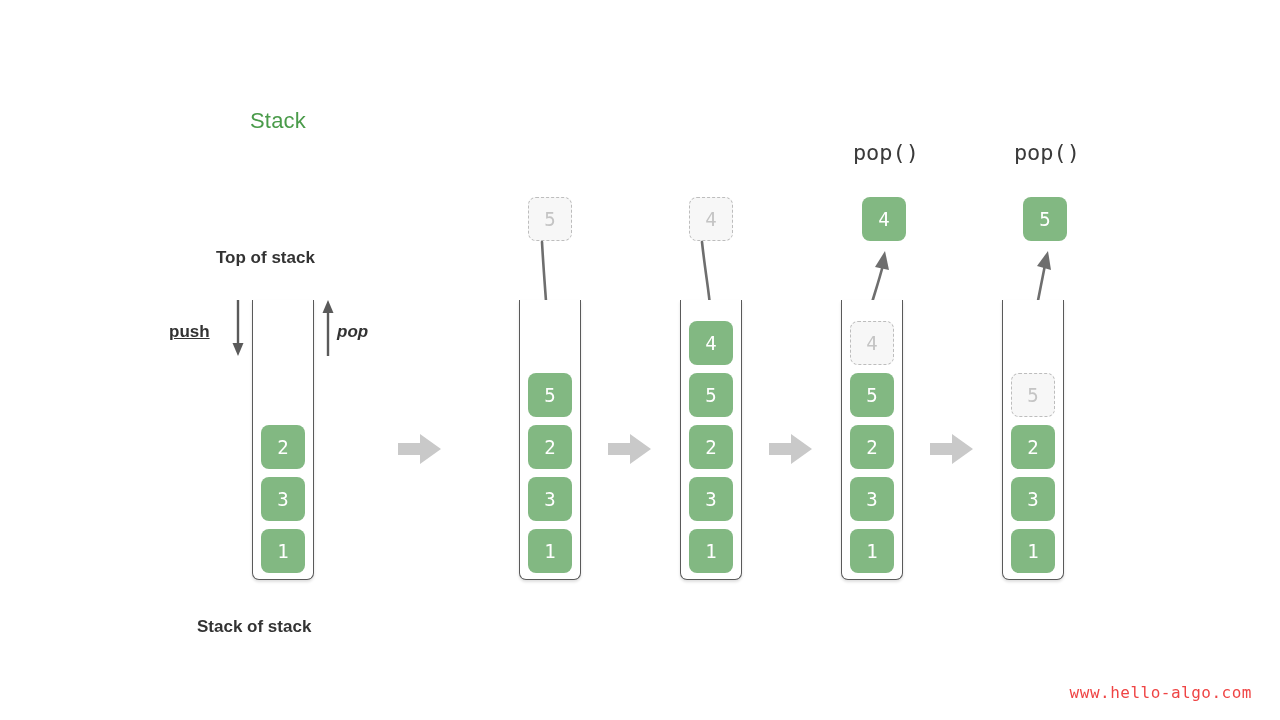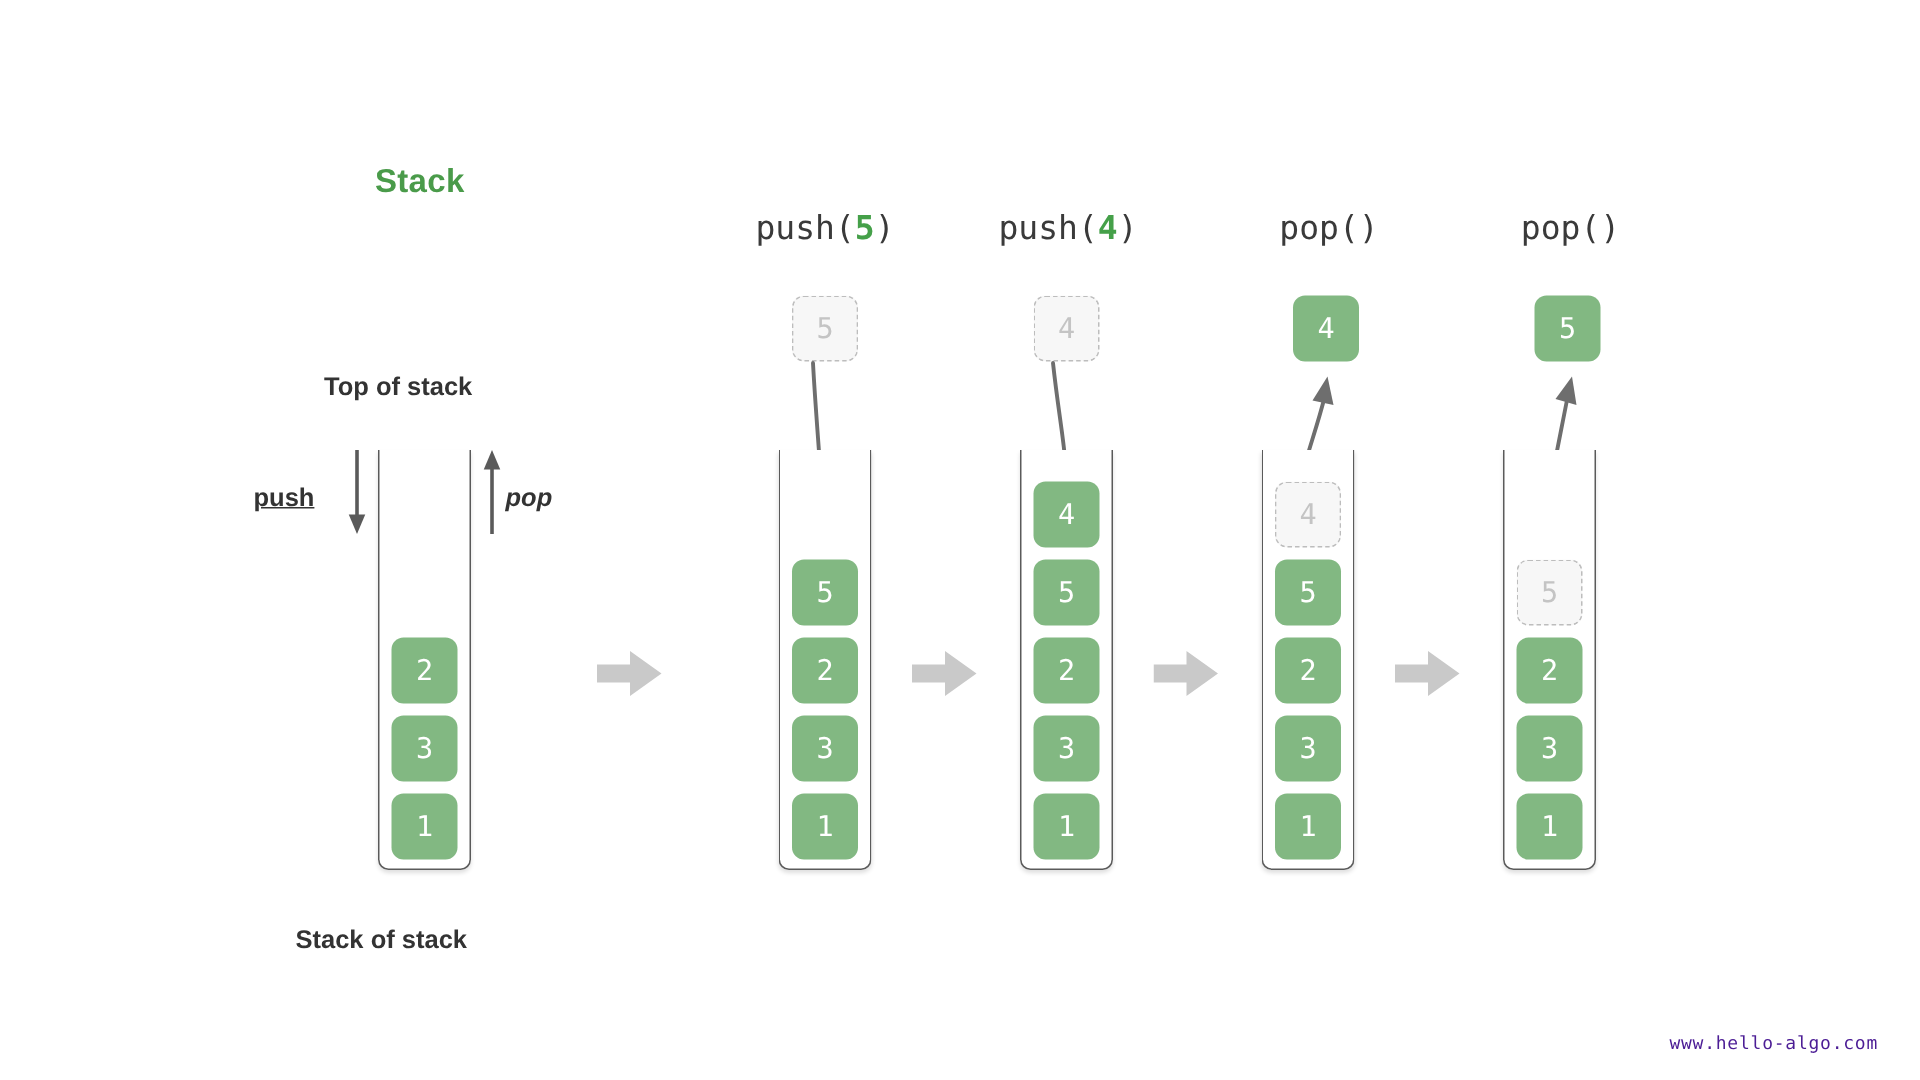--- a/index.html
+++ b/index.html
@@ -20,21 +20,21 @@
     position: absolute;
     inset: 0;
   }
 
   
   .title {
     position: absolute;
     left: 250px;
     top: 108px;
     font-size: 22px;
-    font-weight: bold;
+    font-weight: normal;
     color: #4a9b4a;
     letter-spacing: 0.2px;
     white-space: nowrap;
   }
 
   
   .label-dark {
     position: absolute;
     font-size: 17px;
     font-weight: bold;
@@ -115,22 +115,22 @@
 
   
   .motion { position: absolute; overflow: visible; }
 
   
   .watermark {
     position: absolute;
     right: 28px;
     bottom: 18px;
     font-family: "DejaVu Sans Mono", "Liberation Mono", monospace;
-    font-size: 12px;
-    color: #4c1d95;
+    font-size: 16px;
+    color: #ef4444;
     letter-spacing: 0.5px;
     white-space: nowrap;
   }
 </style>
 </head>
 <body>
 
 <div class="canvas">
 
   <div class="title">Stack</div>
@@ -154,43 +154,37 @@
     <div class="stack-vessel" style="top:300px; height:280px;"></div>
     <div class="cell solid" style="left:9px; top:425px;">2</div>
     <div class="cell solid" style="left:9px; top:477px;">3</div>
     <div class="cell solid" style="left:9px; top:529px;">1</div>
   </div>
 
   <svg class="flow-arrow" style="left:398px;" viewBox="0 0 44 34">
     <polygon points="0,11 22,11 22,2 43,17 22,32 22,23 0,23" fill="#c9c9c9"></polygon>
   </svg>
 
-  <div class="op-caption" style="left:460px;">
-    <span>push(</span><span class="arg">5</span><span>)</span>
-  </div>
   <div class="stack-col" style="left:519px;">
     <div class="cell ghost" style="left:9px; top:197px;">5</div>
     <svg class="motion" style="left:0px; top:240px;" width="62" height="135" viewBox="0 0 62 135">
       <path d="M 23 2 C 25 40, 29 80, 30 112" stroke="#6e6e6e" stroke-width="2.6" fill="none" stroke-linecap="round"></path>
       <polygon points="30,126 23,110 37,110" fill="#6e6e6e"></polygon>
     </svg>
     <div class="stack-vessel" style="top:300px; height:280px;"></div>
     <div class="cell solid" style="left:9px; top:373px;">5</div>
     <div class="cell solid" style="left:9px; top:425px;">2</div>
     <div class="cell solid" style="left:9px; top:477px;">3</div>
     <div class="cell solid" style="left:9px; top:529px;">1</div>
   </div>
 
   <svg class="flow-arrow" style="left:608px;" viewBox="0 0 44 34">
     <polygon points="0,11 22,11 22,2 43,17 22,32 22,23 0,23" fill="#c9c9c9"></polygon>
   </svg>
 
-  <div class="op-caption" style="left:622px;">
-    <span>push(</span><span class="arg">4</span><span>)</span>
-  </div>
   <div class="stack-col" style="left:680px;">
     <div class="cell ghost" style="left:9px; top:197px;">4</div>
     <svg class="motion" style="left:0px; top:240px;" width="62" height="90" viewBox="0 0 62 90">
       <path d="M 22 2 C 25 30, 29 52, 30 66" stroke="#6e6e6e" stroke-width="2.6" fill="none" stroke-linecap="round"></path>
       <polygon points="30,80 23,64 37,64" fill="#6e6e6e"></polygon>
     </svg>
     <div class="stack-vessel" style="top:300px; height:280px;"></div>
     <div class="cell solid" style="left:9px; top:321px;">4</div>
     <div class="cell solid" style="left:9px; top:373px;">5</div>
     <div class="cell solid" style="left:9px; top:425px;">2</div>

